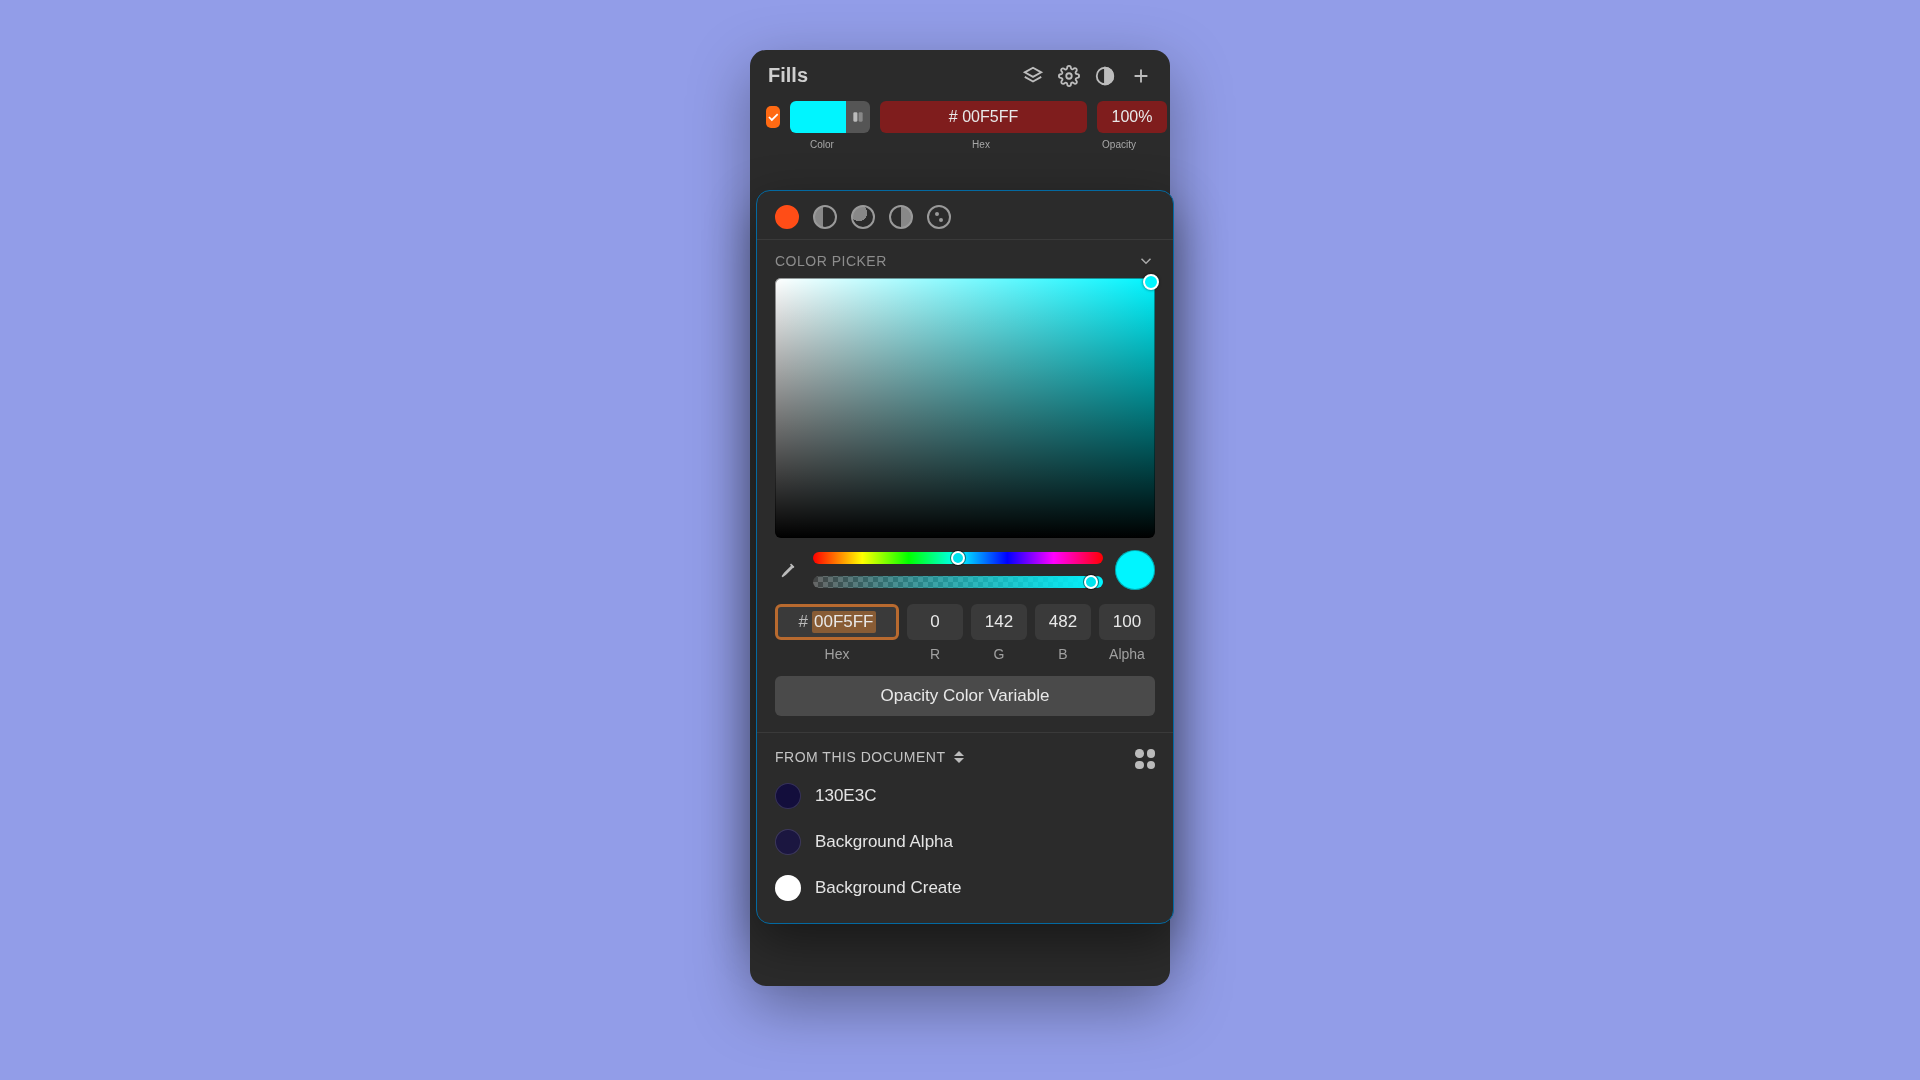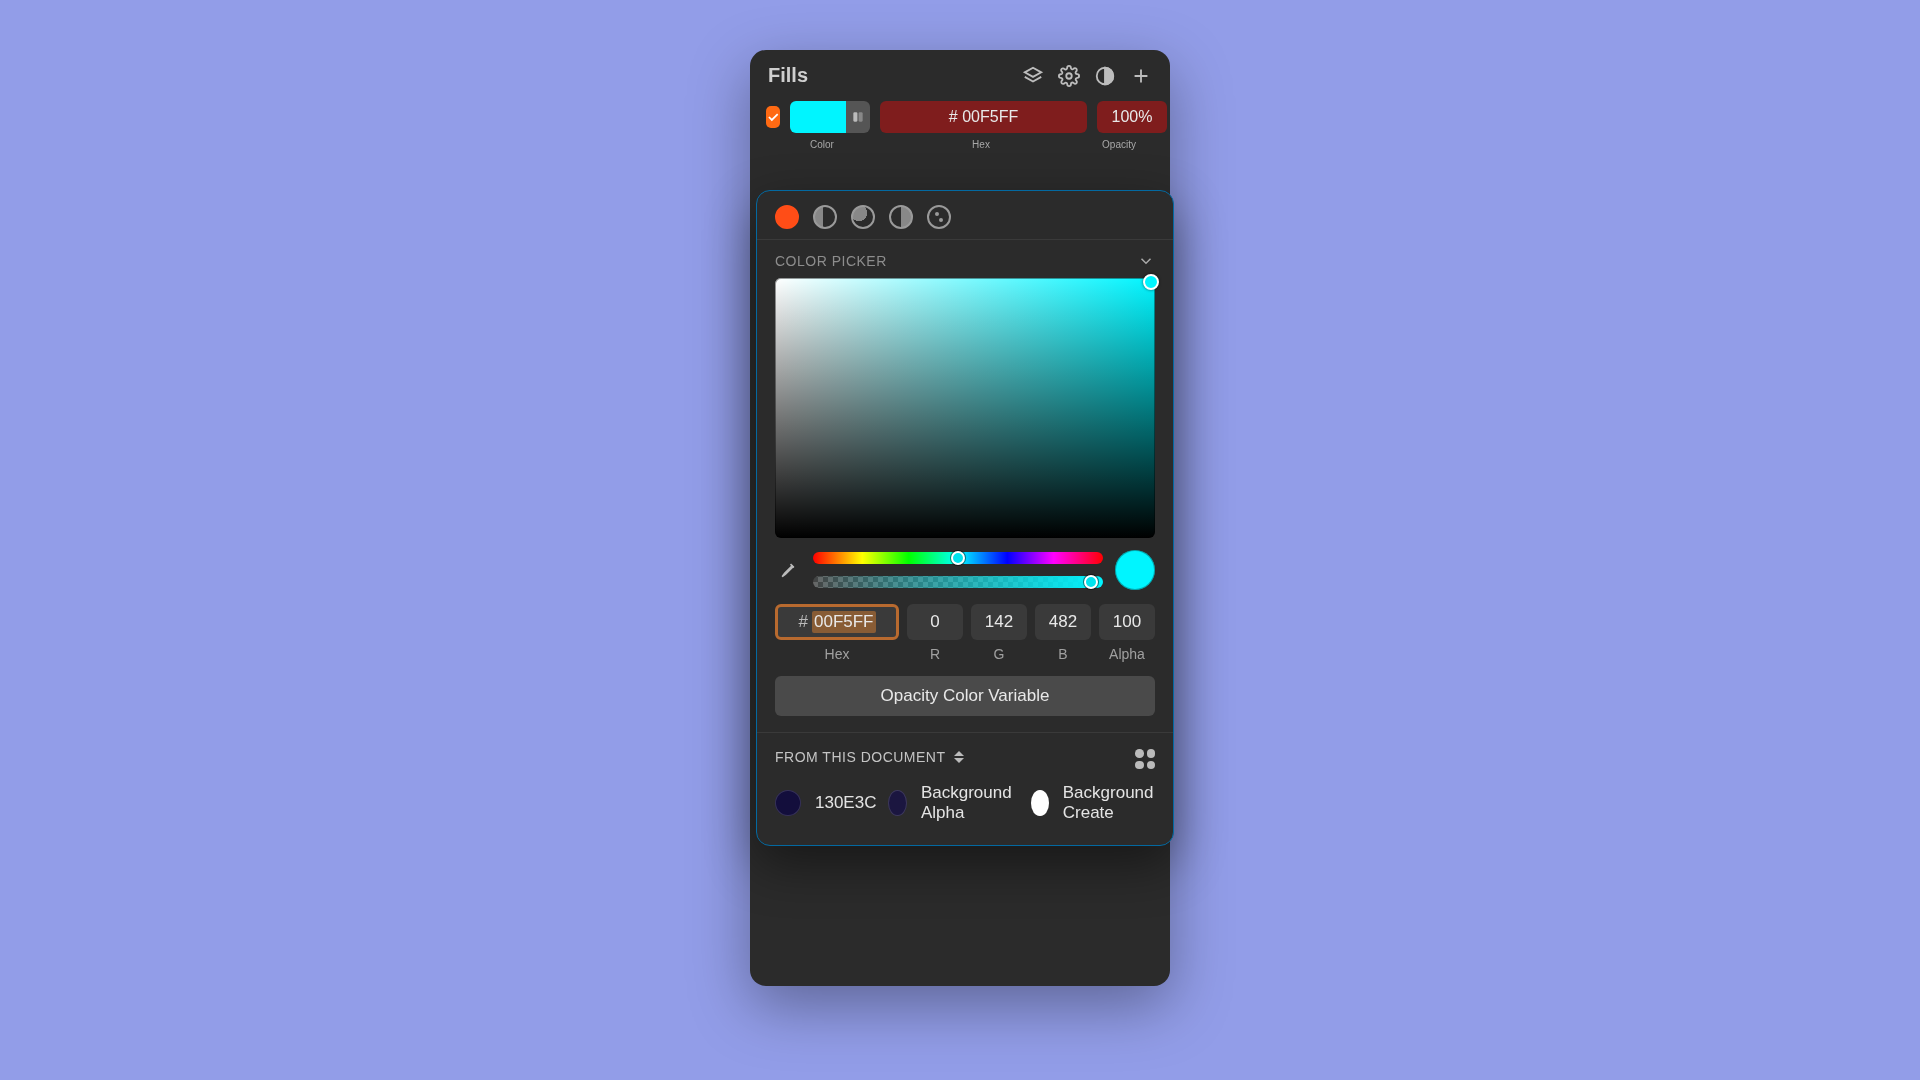--- a/index.html
+++ b/index.html
@@ -287,21 +287,21 @@
     color: #c4c4c4;
   }
   .sort-icon { display:flex; flex-direction:column; gap:2px; cursor:pointer; }
   .sort-icon span { width:0; height:0; border-left:5px solid transparent; border-right:5px solid transparent; }
   .sort-icon .up { border-bottom:5px solid #bbb; }
   .sort-icon .down { border-top:5px solid #bbb; }
 
   .grid-icon { width:20px; height:20px; display:grid; grid-template-columns:1fr 1fr; grid-template-rows:1fr 1fr; gap:3px; cursor:pointer; }
   .grid-icon div { background:#bbb; border-radius:50%; }
 
-  .doc-list { padding: 0 18px 18px 18px; display:flex; flex-direction:row; gap:12px; }
+  .doc-list { padding: 0 18px 18px 18px; display:flex; flex-direction:column; gap:12px; }
   .doc-item { display:flex; align-items:center; gap:14px; cursor:pointer; padding:4px 0; }
   .doc-swatch { width:26px; height:26px; border-radius:50%; box-shadow: inset 0 0 0 1px rgba(255,255,255,0.15); }
   .doc-label { font-size:17px; color:#e4e4e4; }
 
   
   .panel { height: 936px; }
 
 </style>
 </head>
 <body>

